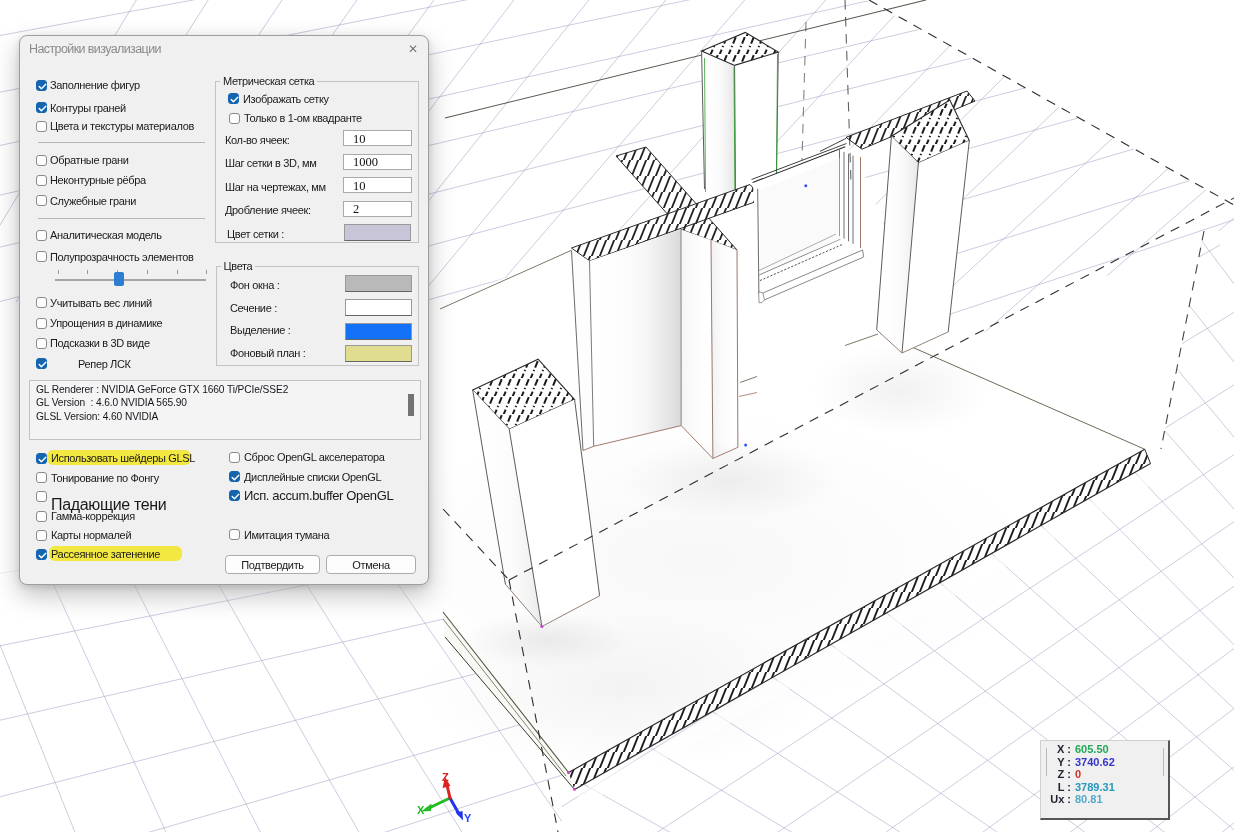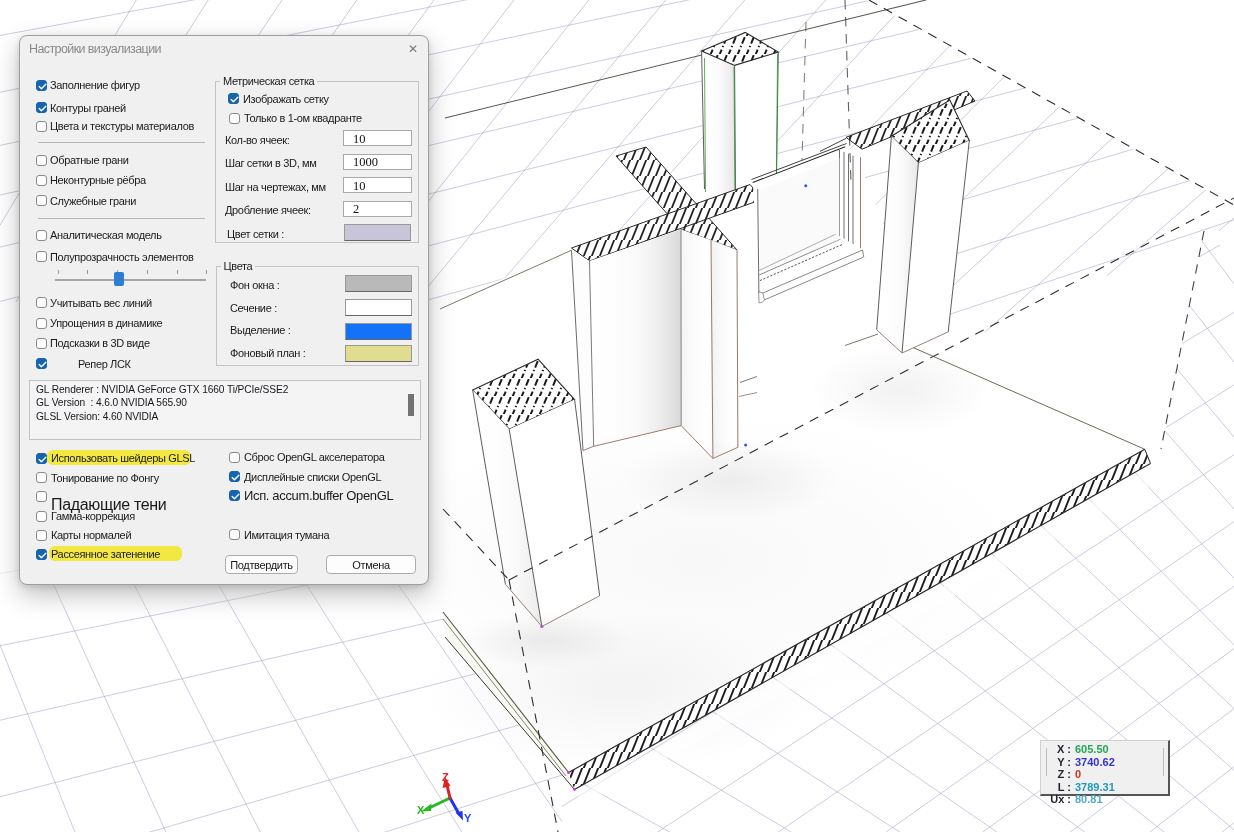--- a/index.html
+++ b/index.html
@@ -25,21 +25,21 @@
 .tick { position:absolute; width:1px; height:4px; background:#9a9a9a; }
 #sldthumb { position:absolute; left:93.5px; top:235.5px; width:10px; height:14.5px;
   background:#2d7dd2; border-radius:2px; }
 #glbox { position:absolute; left:9px; top:344px; width:392px; height:60px;
   background:#f4f4f4; border:1px solid #c2c2c2; }
 .gl { margin:2.5px 0 0 6px; font-size:10.2px; color:#16161e; line-height:11.2px; white-space:pre; letter-spacing:-0.1px; }
 #glscroll { position:absolute; right:6px; top:13px; width:6px; height:22px; background:#737373; }
 .hl { position:absolute; height:15px; background:#f2e637; border-radius:6px; opacity:0.95; }
 .btn { position:absolute; height:18.5px; background:#fdfdfd; border:1px solid #acacac;
   border-radius:4px; font-size:11px; color:#1a1a1a; text-align:center; padding-top:2.5px; letter-spacing:-0.35px; }
-#cpanel { position:absolute; left:1040px; top:740px; width:130px; height:56px;
+#cpanel { position:absolute; left:1040px; top:740px; width:130px; height:80px;
   background:#f0f0f0; border:1px solid #d0d0d0; border-right:2px solid #555;
   border-bottom:2px solid #555; padding-top:2px; }
 .cprow { height:12.6px; font-size:11px; line-height:12.6px; white-space:nowrap; }
 .cpk { display:inline-block; width:30px; text-align:right; color:#223; font-weight:bold; margin-right:4px; }
 .cpv { font-weight:bold; }
 .cpt { position:absolute; top:7px; width:1px; height:28px; background:#bbb; }
 </style></head>
 <body>
 <div id="stage">
 <svg width="1234" height="832" viewBox="0 0 1234 832" style="position:absolute;top:0;left:0">
@@ -440,15 +440,15 @@
       </div>
       <div class="lb" style="left:224px;top:433.5px;font-size:11px;color:#1a1a1a;">Дисплейные списки OpenGL</div>
       <div class="cbc" style="left:209px;top:454.4px">
         <svg width="11" height="11" viewBox="0 0 11 11" style="position:absolute;left:0;top:0">
           <polyline points="2.2,5.6 4.4,7.8 8.8,3.2" fill="none" stroke="#fff" stroke-width="1.4" stroke-linecap="round" stroke-linejoin="round"></polyline>
         </svg>
       </div>
       <div class="lb" style="left:224px;top:452.9px;font-size:13px;color:#1a1a1a;">Исп. accum.buffer OpenGL</div>
       <div class="cbu" style="left:209px;top:493.20000000000005px"></div>
       <div class="lb" style="left:224px;top:491.70000000000005px;font-size:11px;color:#1a1a1a;">Имитация тумана</div>
-      <div class="btn" style="left:205px;top:519px;width:73px">Подтвердить</div>
+      <div class="btn" style="left:205px;top:519px;width:95px">Подтвердить</div>
       <div class="btn" style="left:306px;top:519px;width:90px">Отмена</div>
     </div>
 </div>
 </body></html>

